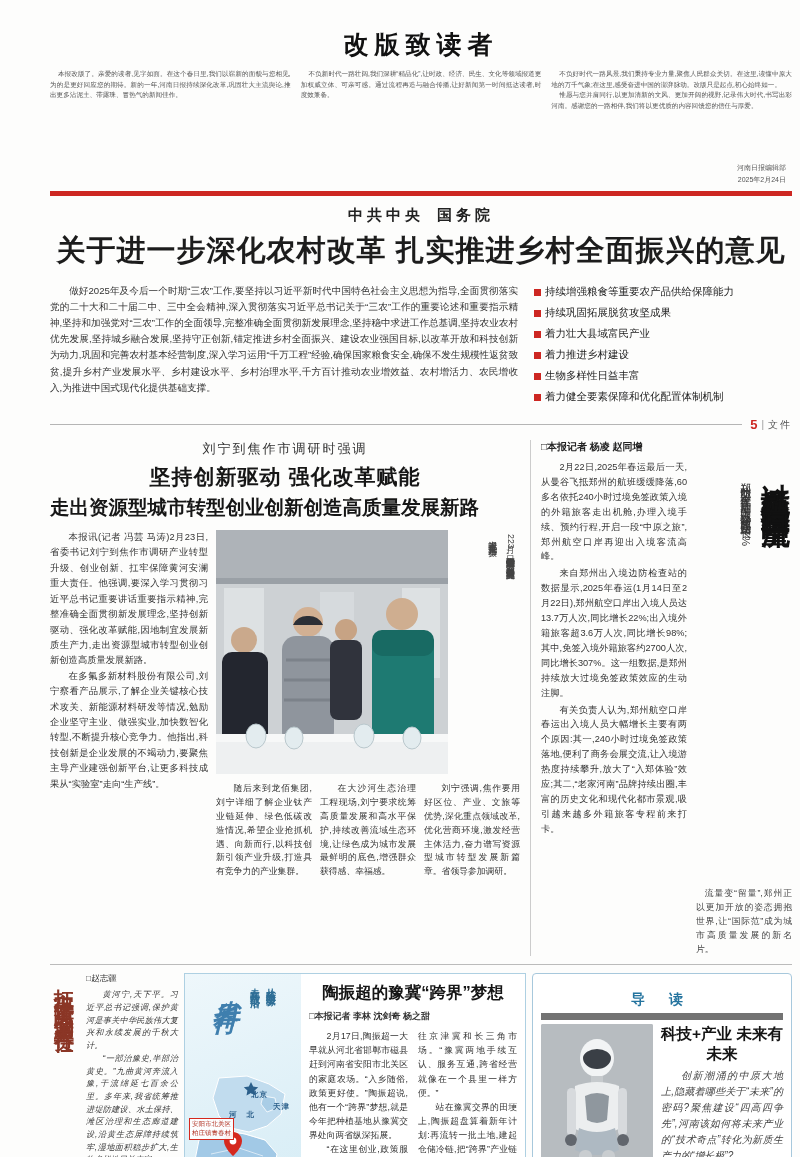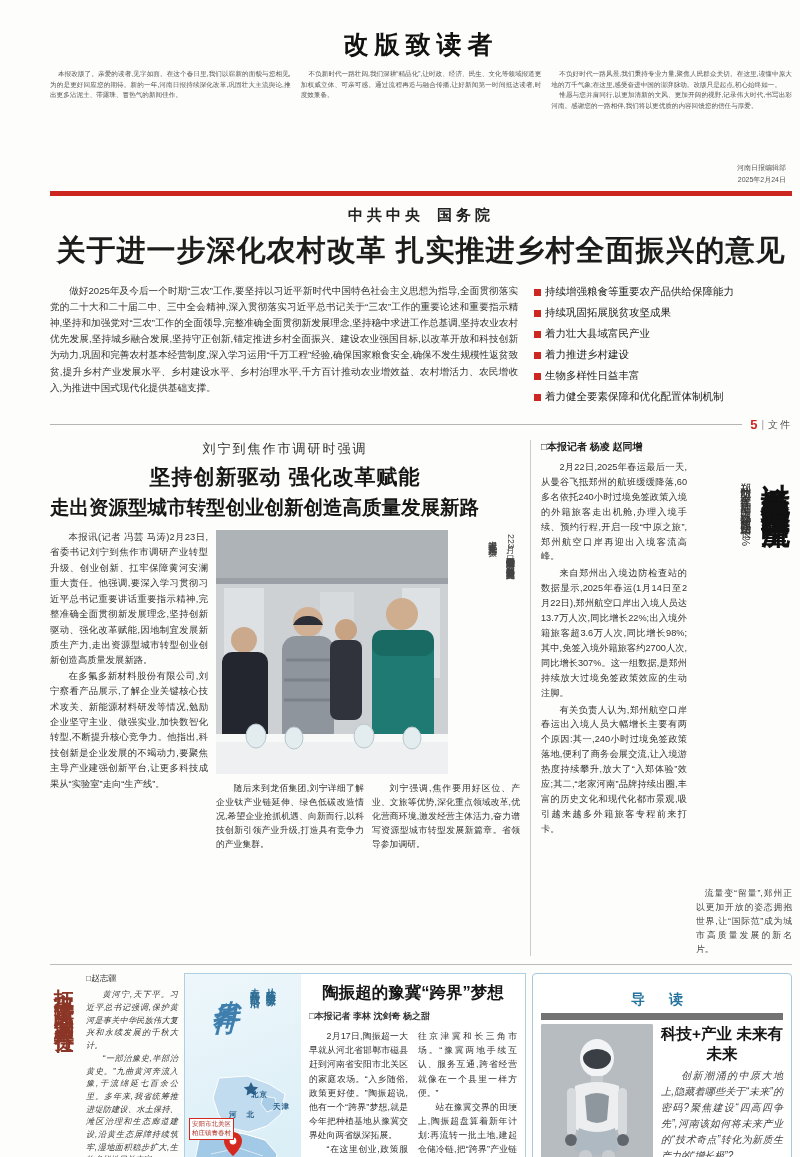--- a/index.html
+++ b/index.html
@@ -229,20 +229,23 @@
               </svg>
             </div>
             <div class="photo-caption-strip">
               <div class="v-credit">本报记者 董亮 蔡迅翔 摄</div>
               <div class="v-caption">2月23日,省委书记刘宁到焦作市调研产业转型升级、创业创新等情况,与企业研发人员深入交流。</div>
             </div>
           </div>
           <div class="s2-below">
             <div class="s2-colsmall">
                 <p>随后来到龙佰集团,刘宁详细了解企业钛产业链延伸、绿色低碳改造情况,希望企业抢抓机遇、向新而行,以科技创新引领产业升级,打造具有竞争力的产业集群。</p>
+              </div>
+            <div class="s2-colsmall">
+                <p>在大沙河生态治理工程现场,刘宁要求统筹高质量发展和高水平保护,持续改善流域生态环境,让绿色成为城市发展最鲜明的底色,增强群众获得感、幸福感。</p>
               </div>
             <div class="s2-colsmall">
                 <p>刘宁强调,焦作要用好区位、产业、文旅等优势,深化重点领域改革,优化营商环境,激发经营主体活力,奋力谱写资源型城市转型发展新篇章。省领导参加调研。</p>
               </div>
           </div>
         </div>
       </div>
     </div>
 
     <div class="visa">

